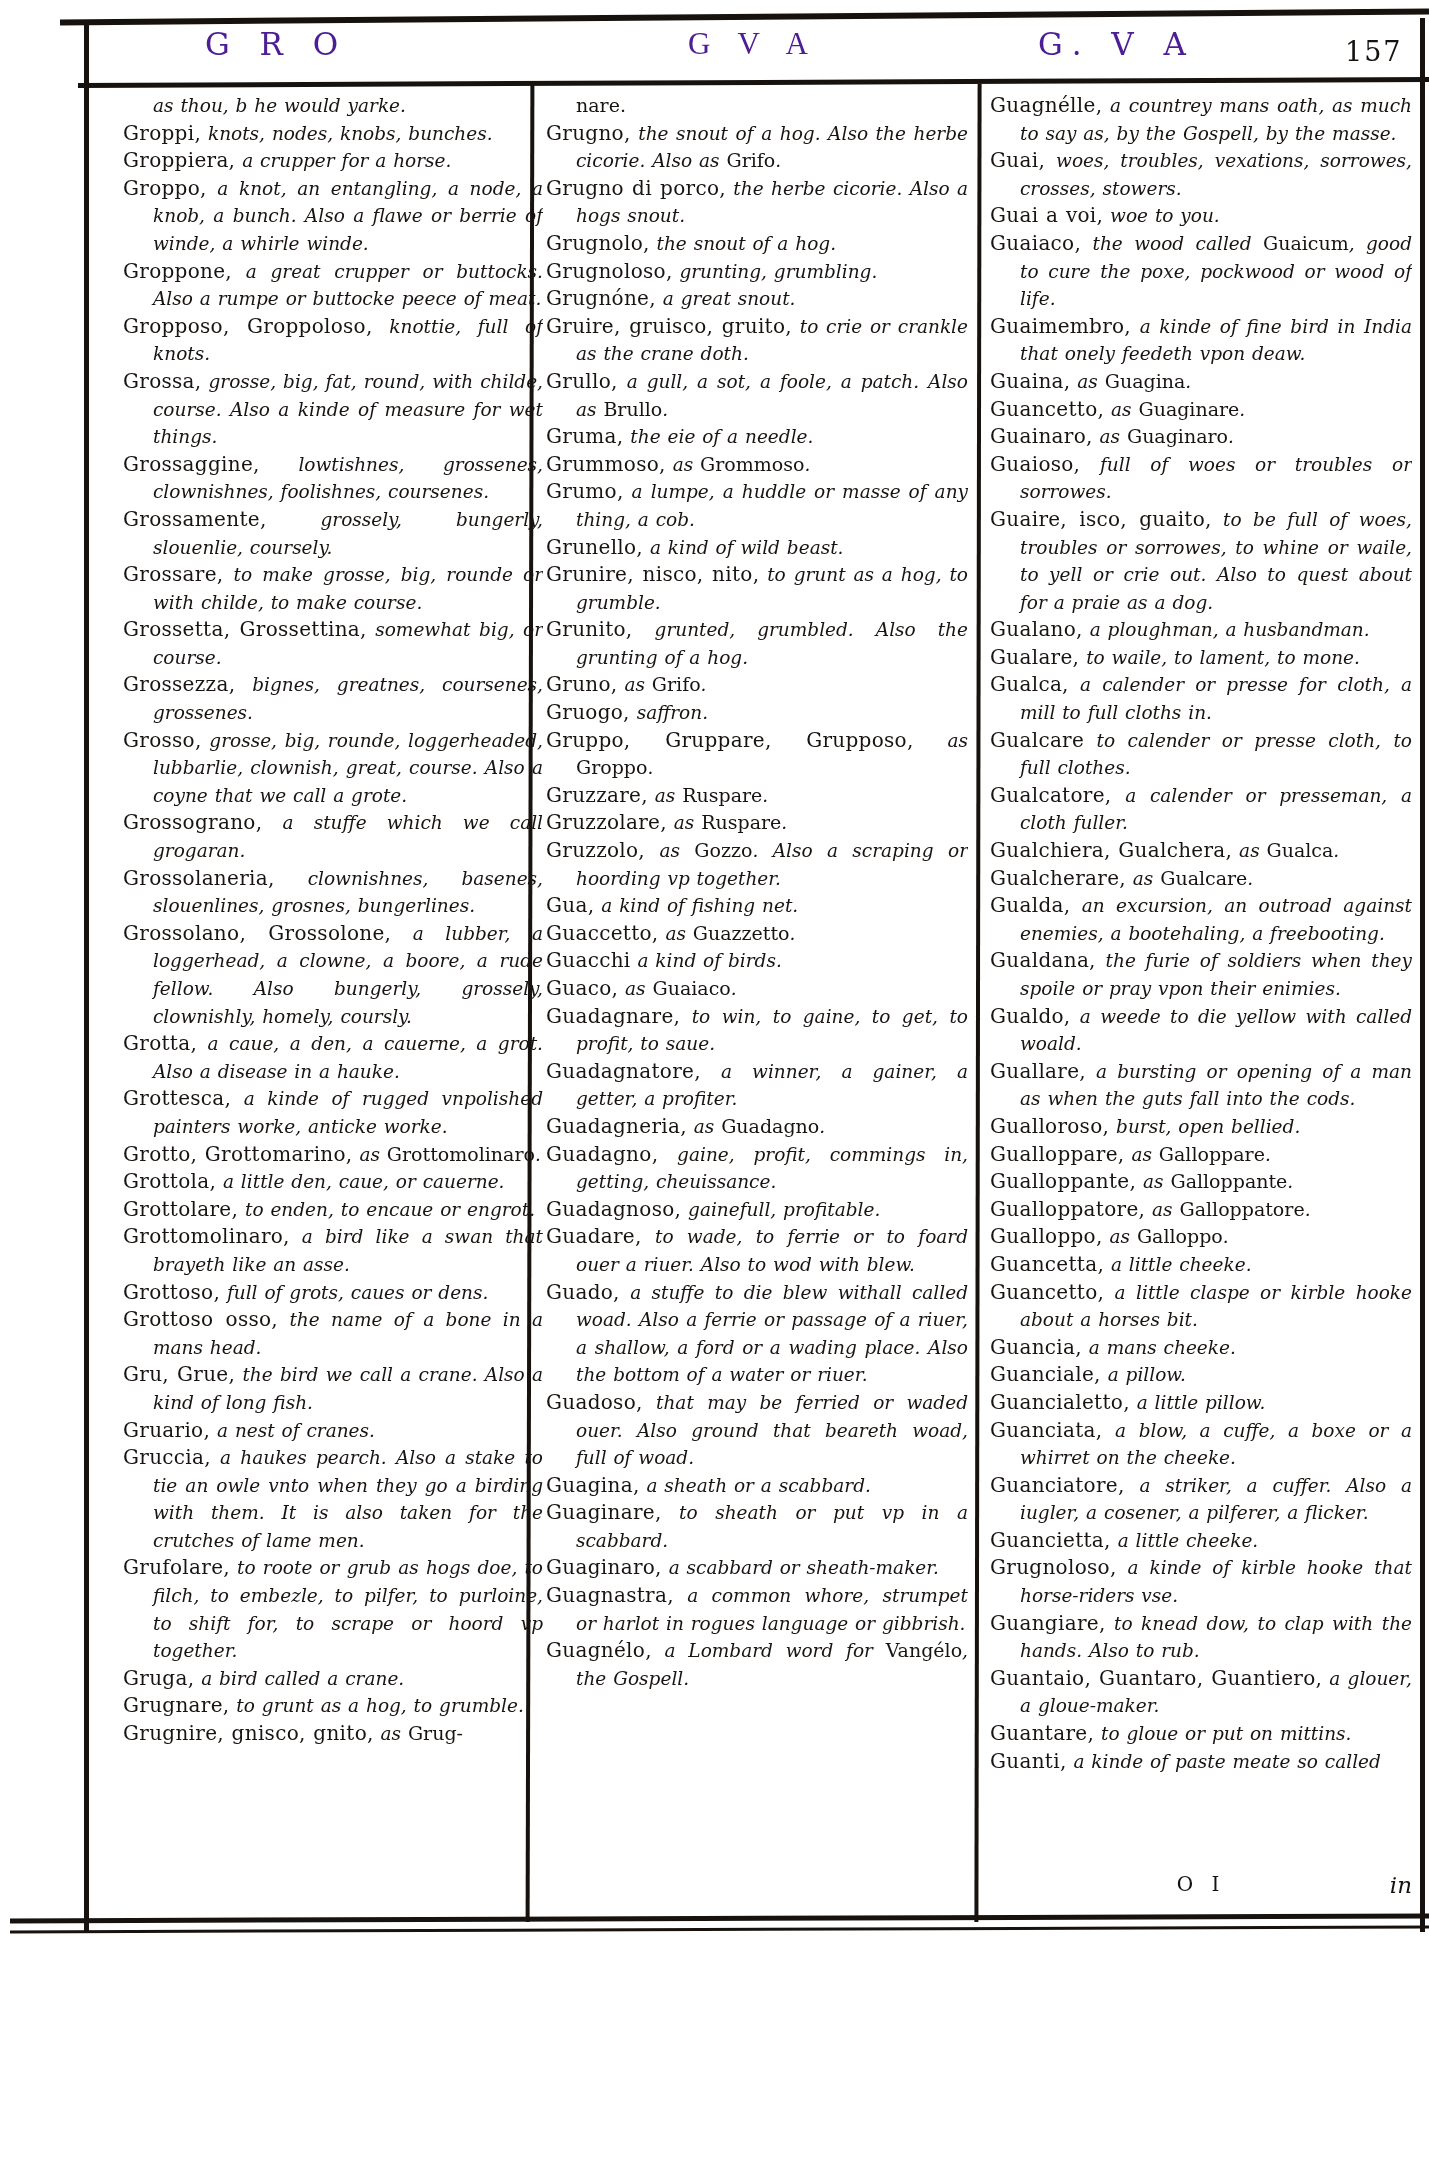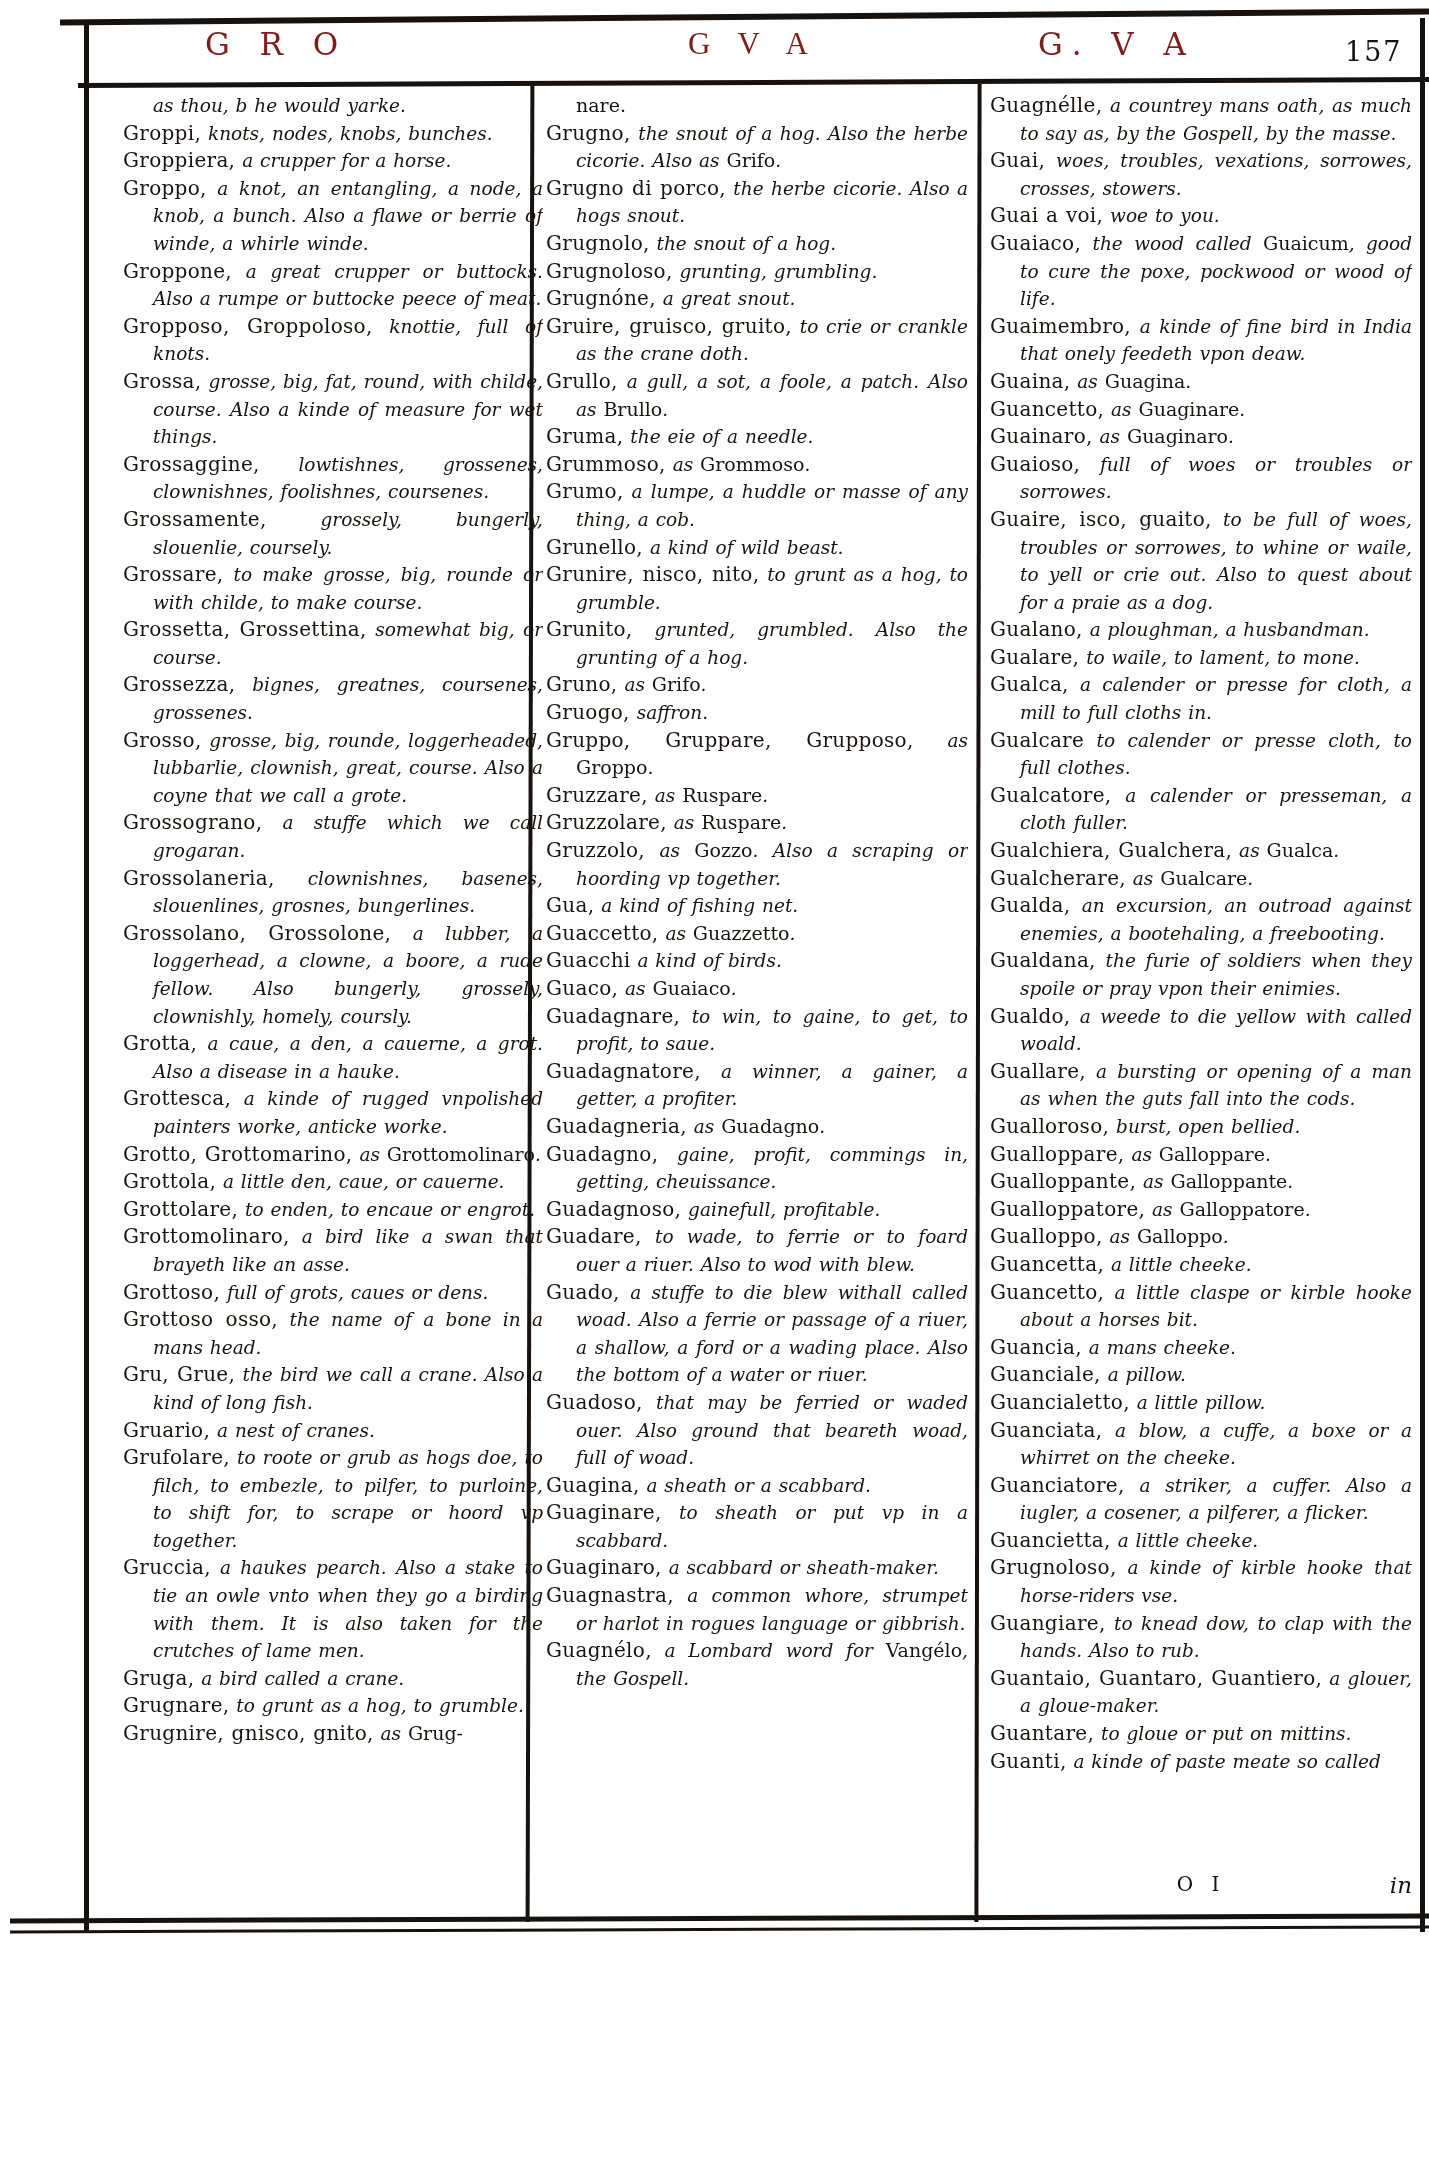--- a/index.html
+++ b/index.html
@@ -19,21 +19,21 @@
   .rule-left{left:84px;top:20px;width:5px;height:1912px;}
   .rule-right{left:1420px;top:18px;width:5px;height:1914px;}
   .rule-divider1{left:528px;top:84px;width:4px;height:1838px;transform:rotate(0.15deg);}
   .rule-divider2{left:976px;top:84px;width:4px;height:1838px;transform:rotate(0.1deg);}
   .rule-bottom-a{left:10px;top:1916px;width:1419px;height:5px;transform:rotate(-0.2deg);}
   .rule-bottom-b{left:10px;top:1928px;width:1419px;height:3px;transform:rotate(-0.2deg);}
   
   .header-word{
     position:absolute;top:26px;
     font-size:31px;letter-spacing:10px;
-    color:#7f1d1d;white-space:nowrap;
+    color:#4c1d95;white-space:nowrap;
   }
   .hw1{left:205px;}
   .hw2{left:688px;font-family:Liberation Serif, serif;}
   .hw3{left:1038px;}
   .page-number{
     position:absolute;top:36px;left:1345px;
     font-size:27px;letter-spacing:2px;color:#17120e;
   }
   
   .column{
@@ -112,22 +112,22 @@
         <p class="entry"><span class="head">Grotta,</span><span class="it"> a caue, a den, a cauerne, a grot. Also a disease in a hauke.</span></p>
         <p class="entry"><span class="head">Grottesca,</span><span class="it"> a kinde of rugged vnpolished painters worke, anticke worke.</span></p>
         <p class="entry"><span class="head">Grotto, Grottomarino,</span><span class="it"> as </span><span class="ro">Grottomolinaro</span><span class="it">.</span></p>
         <p class="entry"><span class="head">Grottola,</span><span class="it"> a little den, caue, or cauerne.</span></p>
         <p class="entry"><span class="head">Grottolare,</span><span class="it"> to enden, to encaue or engrot.</span></p>
         <p class="entry"><span class="head">Grottomolinaro,</span><span class="it"> a bird like a swan that brayeth like an asse.</span></p>
         <p class="entry"><span class="head">Grottoso,</span><span class="it"> full of grots, caues or dens.</span></p>
         <p class="entry"><span class="head">Grottoso osso,</span><span class="it"> the name of a bone in a mans head.</span></p>
         <p class="entry"><span class="head">Gru, Grue,</span><span class="it"> the bird we call a crane. Also a kind of long fish.</span></p>
         <p class="entry"><span class="head">Gruario,</span><span class="it"> a nest of cranes.</span></p>
+        <p class="entry"><span class="head">Gruccia,</span><span class="it"> a haukes pearch. Also a stake to tie an owle vnto when they go a birding with them. It is also taken for the crutches of lame men.</span></p>
         <p class="entry"><span class="head">Grufolare,</span><span class="it"> to roote or grub as hogs doe, to filch, to embezle, to pilfer, to purloine, to shift for, to scrape or hoord vp together.</span></p>
-        <p class="entry"><span class="head">Gruccia,</span><span class="it"> a haukes pearch. Also a stake to tie an owle vnto when they go a birding with them. It is also taken for the crutches of lame men.</span></p>
         <p class="entry"><span class="head">Gruga,</span><span class="it"> a bird called a crane.</span></p>
         <p class="entry"><span class="head">Grugnare,</span><span class="it"> to grunt as a hog, to grumble.</span></p>
         <p class="entry"><span class="head">Grugnire, gnisco, gnito,</span><span class="it"> as </span><span class="ro">Grug-</span></p>
       </div>
     </div>
   <div class="column col-2">
       <div class="entries">
         <p class="entry cont"><span class="ro">nare.</span></p>
         <p class="entry"><span class="head">Grugno,</span><span class="it"> the snout of a hog. Also the herbe cicorie. Also as </span><span class="ro">Grifo</span><span class="it">.</span></p>
         <p class="entry"><span class="head">Grugno di porco,</span><span class="it"> the herbe cicorie. Also a hogs snout.</span></p>

